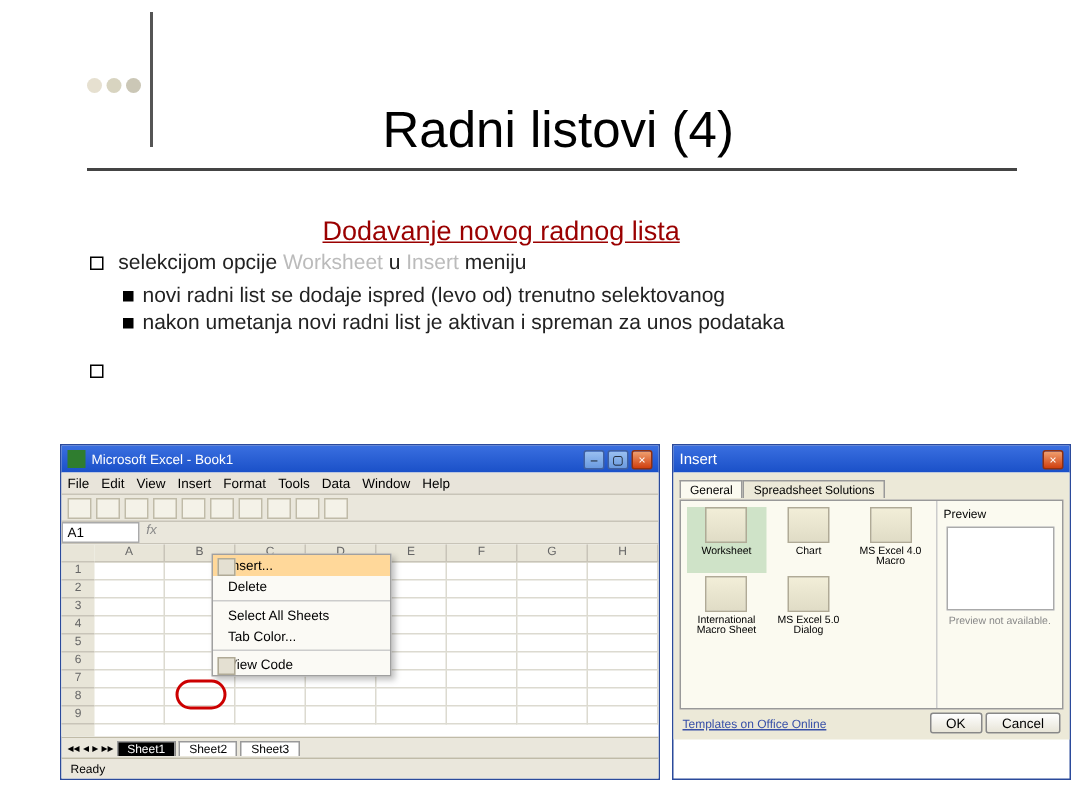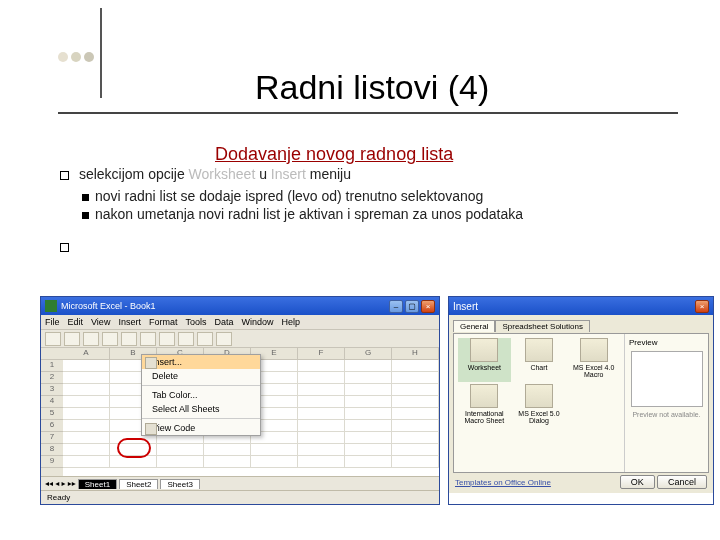--- a/index.html
+++ b/index.html
@@ -122,20 +122,24 @@
         <div class="tb"></div>
         <div class="tb"></div>
         <div class="tb"></div>
         <div class="tb"></div>
         <div class="tb"></div>
         <div class="tb"></div>
         <div class="tb"></div>
         <div class="tb"></div>
         <div class="tb"></div>
     </div>
+    <div class="ex-fx">
+      <div class="namebox">A1</div>
+      <div class="fxbtn">fx</div>
+    </div>
     <div class="ex-grid">
       <div class="rowhdrs">
         <div></div>
         <div>1</div>
           <div>2</div>
           <div>3</div>
           <div>4</div>
           <div>5</div>
           <div>6</div>
           <div>7</div>
@@ -243,22 +247,22 @@
               <div></div>
               <div></div>
               <div></div>
             </div>
         </div>
       </div>
       <div class="ctx-menu">
         <div class="mi sel"><span class="ic"></span><span>Insert...</span></div>
         <div class="mi"><span>Delete</span></div>
         <div class="sep"></div>
+        <div class="mi"><span>Select All Sheets</span></div>
         <div class="mi"><span>Tab Color...</span></div>
-        <div class="mi"><span>Select All Sheets</span></div>
         <div class="sep"></div>
         <div class="mi"><span class="ic"></span><span>View Code</span></div>
       </div>
       <div class="arrow-ring"></div>
     </div>
     <div class="sheet-tabs">
       <span>◂◂ ◂ ▸ ▸▸</span>
       <span class="stab sel">Sheet1</span>
       <span class="stab">Sheet2</span>
       <span class="stab">Sheet3</span>

